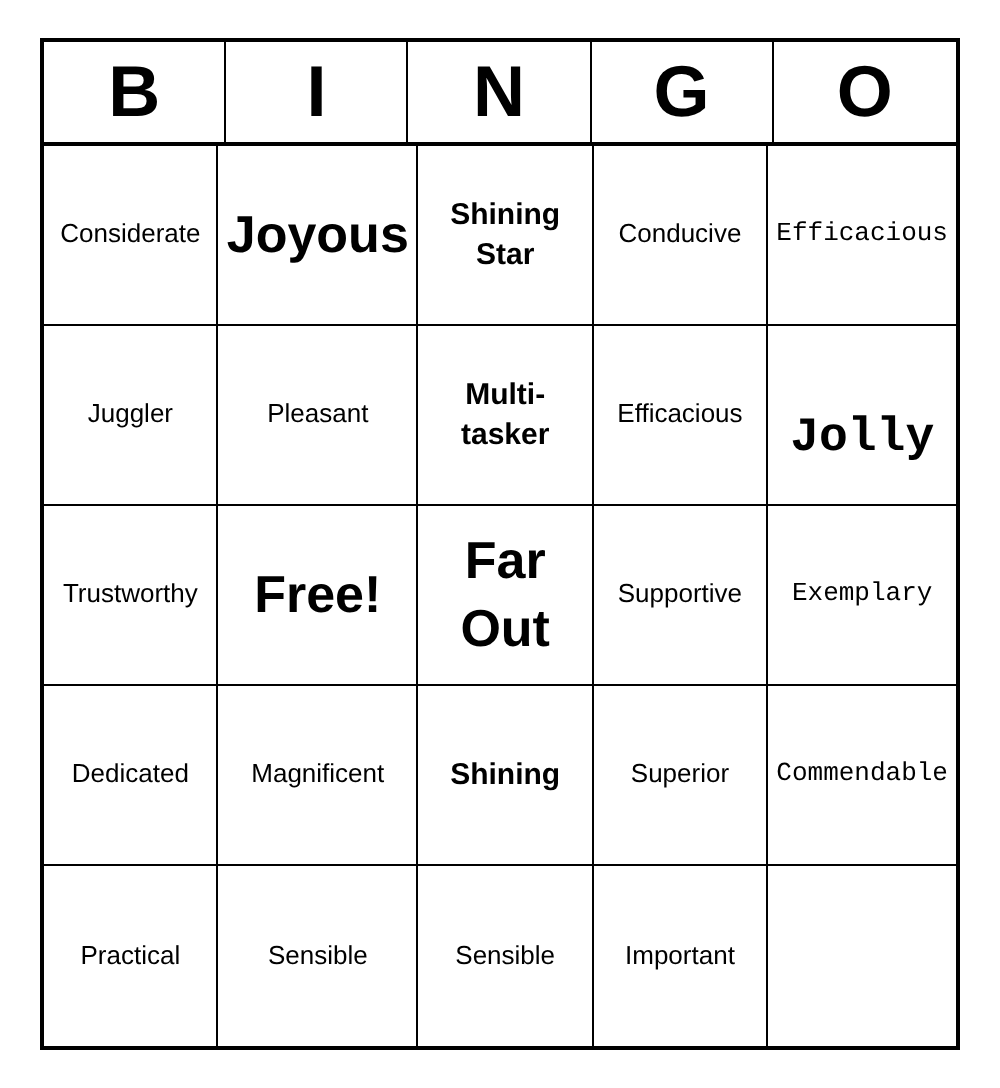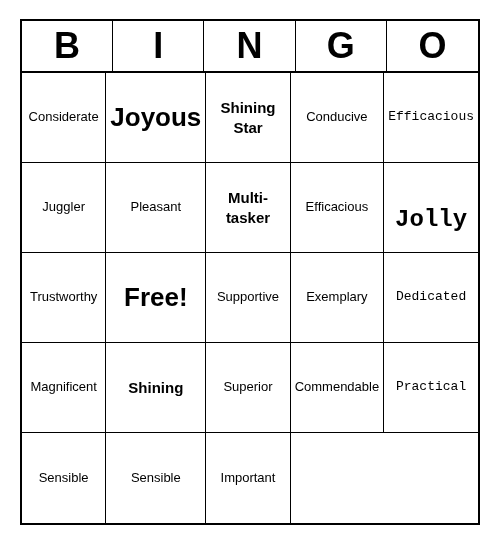--- a/index.html
+++ b/index.html
@@ -130,20 +130,23 @@
       <div class="bingo-cell">
         <span class="cell-text large">Jolly</span>
       </div>
       <div class="bingo-cell">
         <span class="cell-text">Trustworthy</span>
       </div>
       <div class="bingo-cell">
         <span class="cell-text medium-large">Free!</span>
       </div>
       <div class="bingo-cell">
+        <span class="cell-text medium-large">Far Out</span>
+      </div>
+      <div class="bingo-cell">
         <span class="cell-text">Supportive</span>
       </div>
       <div class="bingo-cell">
         <span class="cell-text">Exemplary</span>
       </div>
       <div class="bingo-cell">
         <span class="cell-text">Dedicated</span>
       </div>
       <div class="bingo-cell">
         <span class="cell-text">Magnificent</span>

